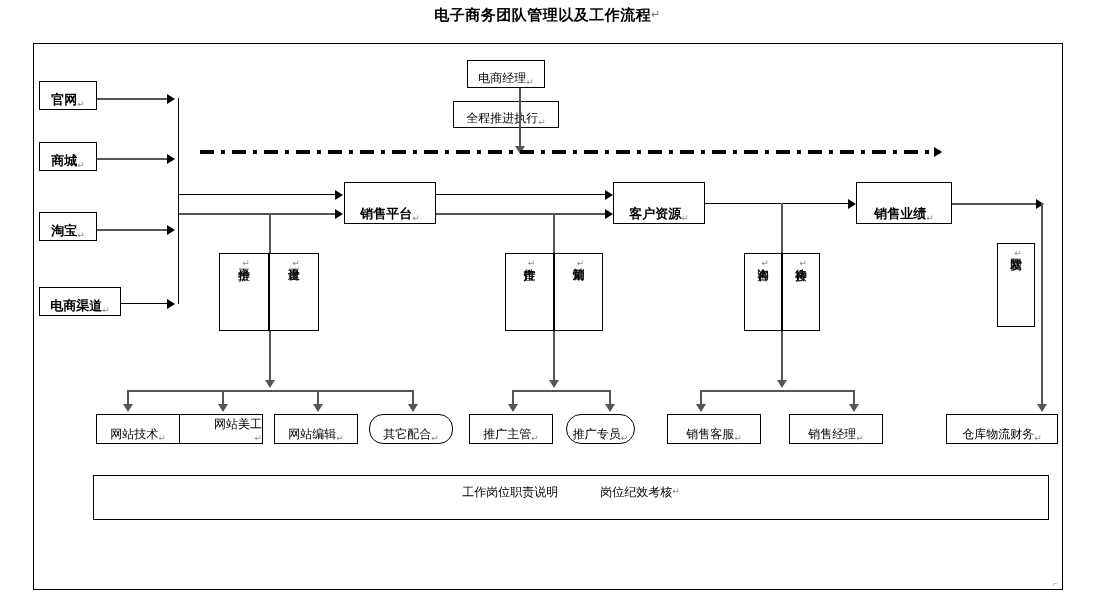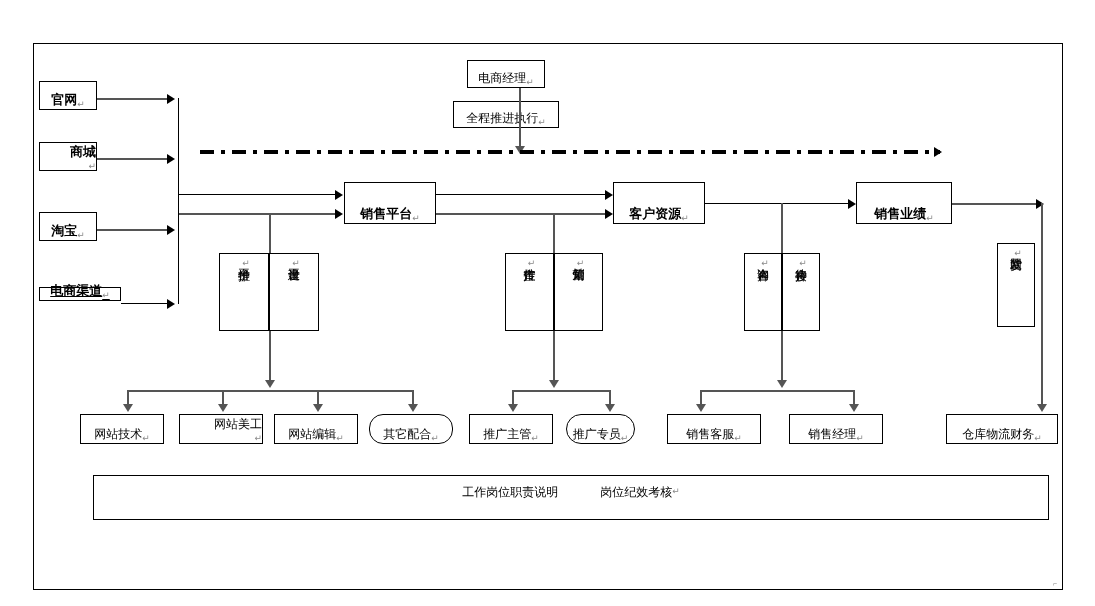--- a/index.html
+++ b/index.html
@@ -56,36 +56,39 @@
                  font-size:12px;color:#000;}
   .banner .gap{display:inline-block;width:42px;}
 
   .corner-mark{position:absolute;font-size:7px;color:#888;}
 </style>
 </head>
 <body>
 
 <div id="stage">
 
+  <div class="title">
+    <span>电子商务团队管理以及工作流程</span><span class="pil">↵</span>
+  </div>
 
   <div class="frame"></div>
 
   <div class="box b-bold" style="left:39px;top:81px;width:58px;height:29px;">
     <span class="lbl">官网</span>
       <span class="pil2">↵</span>
   </div>
-  <div class="box b-bold" style="left:39px;top:142px;width:58px;height:29px;flex-direction:column;">
+  <div class="box b-bold" style="left:39px;top:142px;width:58px;height:29px;">
     <span class="lbl">商城</span>
       <span class="pil2">↵</span>
   </div>
   <div class="box b-bold" style="left:39px;top:212px;width:58px;height:29px;">
     <span class="lbl">淘宝</span>
       <span class="pil2">↵</span>
   </div>
-  <div class="box b-bold" style="left:39px;top:287px;width:82px;height:14px;text-decoration:underline;">
+  <div class="box b-bold" style="left:39px;top:287px;width:82px;height:29px;">
     <span class="lbl">电商渠道</span>
       <span class="pil2">↵</span>
   </div>
 
   <div class="ln h blk" style="left:97px;top:98px;width:72px;height:2px;background:#555;"></div>
   <div class="arrow-r" style="left:167px;top:94px;"></div>
 
   <div class="ln h blk" style="left:97px;top:158px;width:72px;height:2px;background:#555;"></div>
   <div class="arrow-r" style="left:167px;top:154px;"></div>
 
@@ -192,21 +195,21 @@
   <div class="ln v" style="left:609px;top:390px;width:2px;height:18px;"></div>
   <div class="arrow-d grey" style="left:605px;top:404px;"></div>
 
   <div class="arrow-d grey" style="left:777px;top:380px;"></div>
   <div class="ln h" style="left:700px;top:390px;width:155px;height:2px;"></div>
   <div class="ln v" style="left:700px;top:390px;width:2px;height:18px;"></div>
   <div class="arrow-d grey" style="left:696px;top:404px;"></div>
   <div class="ln v" style="left:853px;top:390px;width:2px;height:18px;"></div>
   <div class="arrow-d grey" style="left:849px;top:404px;"></div>
 
-  <div class="box b-small" style="left:80px;top:414px;width:84px;height:30px;">
+  <div class="box b-small" style="left:96px;top:414px;width:84px;height:30px;">
     <span class="lbl">网站技术</span>
       <span class="pil2">↵</span>
   </div>
   <div class="box b-small" style="left:179px;top:414px;width:84px;height:30px;flex-direction:column;">
     <span class="lbl">网站美工</span>
       <span class="pil2">↵</span>
   </div>
   <div class="box b-small" style="left:274px;top:414px;width:84px;height:30px;">
     <span class="lbl">网站编辑</span>
       <span class="pil2">↵</span>

